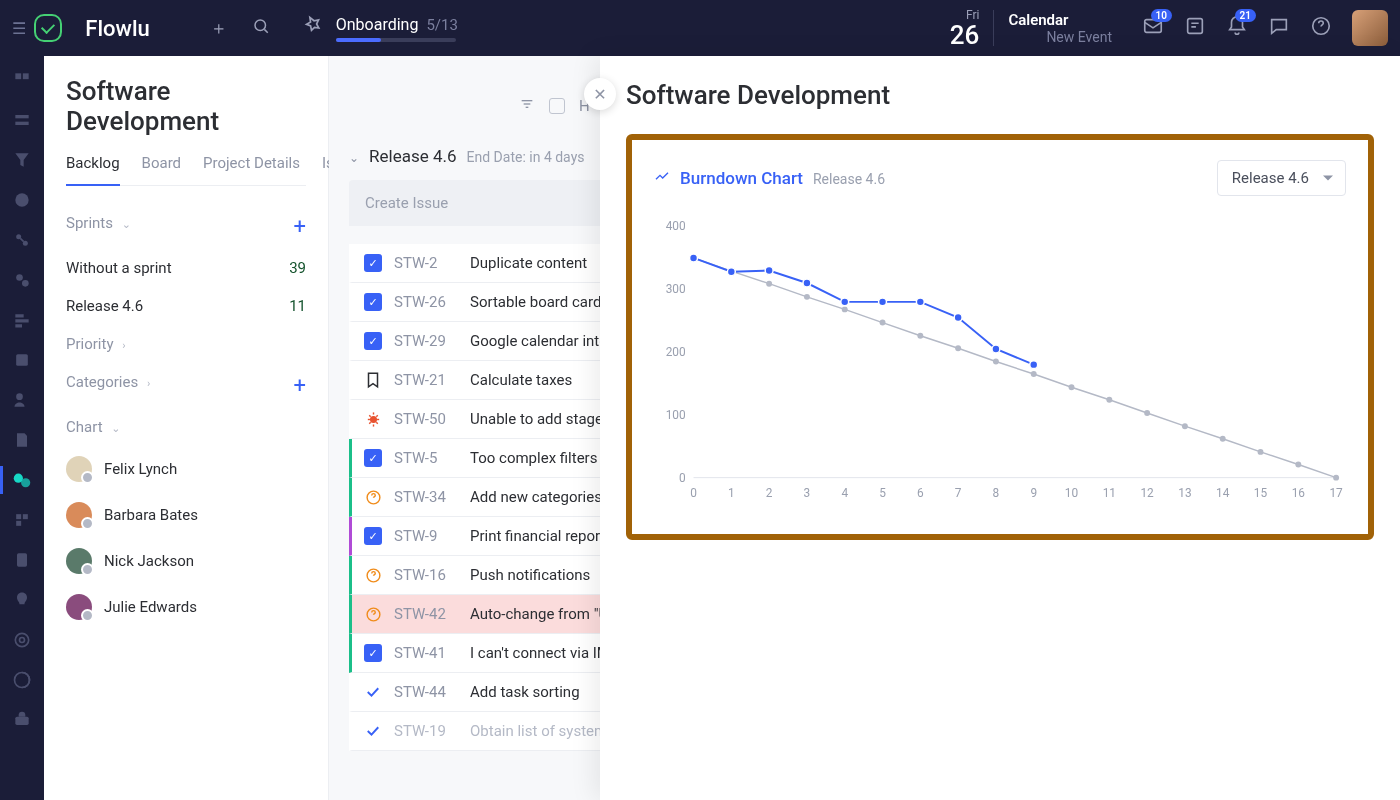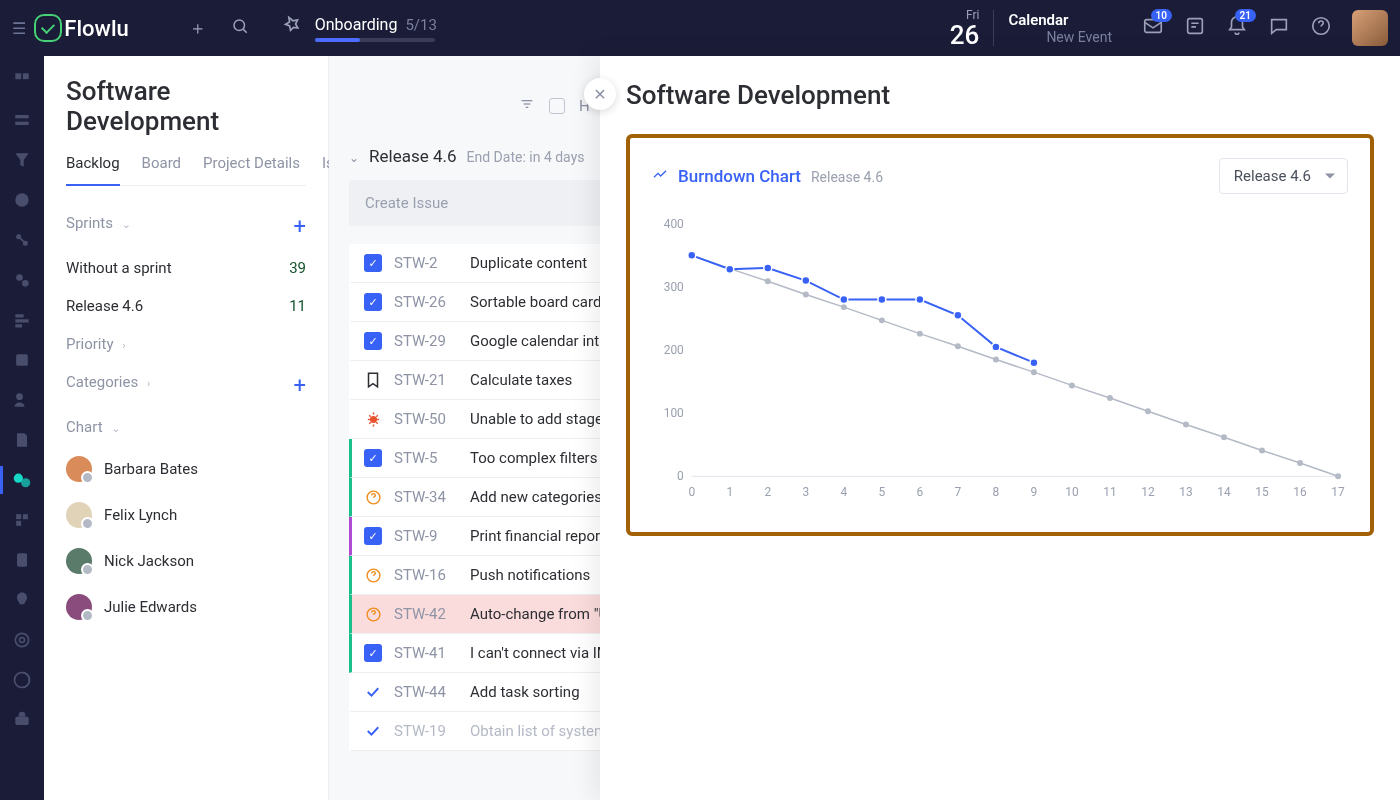--- a/index.html
+++ b/index.html
@@ -1,21 +1,21 @@
 <!DOCTYPE html>
 <html><head>
 <meta charset="utf-8">
 <style>
 * { margin:0; padding:0; box-sizing:border-box; font-family:-apple-system,BlinkMacSystemFont,"Segoe UI",Roboto,sans-serif; }
 body { width:1400px; height:800px; overflow:hidden; background:#f7f8fa; color:#2c2e33; }
 
 
 .topbar { height:56px; background:#1b1d38; display:flex; align-items:center; padding:0 12px; color:#fff; }
 .tb-menu { color:#6c7293; margin-right:8px; font-size:16px; cursor:pointer; }
-.brand { display:flex; align-items:center; gap:2px; font-size:22px; font-weight:500; }
+.brand { display:flex; align-items:center; gap:23px; font-size:22px; font-weight:500; }
 .brand-logo { width:28px; height:28px; border:2.5px solid #45d174; border-radius:10px; position:relative; display:flex; align-items:center; justify-content:center; }
 .brand-logo::after { content:""; width:10px; height:6px; border-left:2.5px solid #45d174; border-bottom:2.5px solid #45d174; transform:rotate(-45deg); margin-top:-3px; }
 .tb-spacer1 { width:48px; }
 .tb-icon { color:#9ca0b8; font-size:18px; margin:0 12px; cursor:pointer; }
 .onboard { display:flex; align-items:center; gap:12px; margin-left:20px; }
 .onboard-pin { color:#9ca0b8; font-size:20px; }
 .onboard-txt { display:flex; flex-direction:column; }
 .onboard-line { display:flex; align-items:baseline; gap:8px; }
 .onboard-title { color:#fff; font-size:16px; }
 .onboard-count { color:#7b7f9e; font-size:15px; }
@@ -82,21 +82,21 @@
 .itype.help { color:#f08c1b; }
 .itype.help svg, .itype.bug svg { width:17px; height:17px; }
 .itype.check-o { color:#3861f6; font-size:16px; }
 .ikey { color:#8e94a5; width:64px; flex-shrink:0; }
 .ititle { color:#2c2e33; overflow:hidden; text-overflow:ellipsis; }
 
 
 .panel { position:absolute; left:600px; top:56px; right:0; bottom:0; background:#fff; box-shadow:-6px 0 24px rgba(0,0,0,0.08); padding:24px 26px; }
 .panel-close { position:absolute; left:-16px; top:22px; width:32px; height:32px; border-radius:50%; background:#fff; box-shadow:0 2px 8px rgba(0,0,0,0.15); display:flex; align-items:center; justify-content:center; color:#8e94a5; cursor:pointer; font-size:16px; }
 .panel-title { font-size:26px; font-weight:500; margin-bottom:24px; }
-.chart-card { border:4px solid #a16207; border-radius:6px; padding:20px 22px; }
+.chart-card { border:6px solid #a16207; border-radius:6px; padding:20px 22px; }
 .chart-head { display:flex; align-items:center; justify-content:space-between; margin-bottom:14px; }
 .chart-tleft { display:flex; align-items:baseline; gap:10px; }
 .chart-icon { color:#3861f6; font-size:14px; }
 .chart-name { color:#3861f6; font-size:17px; font-weight:500; }
 .chart-sub { color:#9aa0af; font-size:14px; }
 .chart-select { border:1px solid #e2e5ec; border-radius:4px; padding:8px 36px 8px 14px; font-size:15px; color:#4a4f5c; position:relative; cursor:pointer; background:#fff; }
 .chart-select::after { content:""; position:absolute; right:12px; top:50%; width:0; height:0; border-left:5px solid transparent; border-right:5px solid transparent; border-top:5px solid #8e94a5; transform:translateY(-50%); }
 .chart-svg { width:100%; height:300px; }
 .axis-lbl { font-size:12px; fill:#9aa0af; }
 .ideal-line { stroke:#b4b9c6; stroke-width:1.5; fill:none; }
@@ -309,26 +309,26 @@
     </div>
     <div class="sec-head">
       <span><span>Categories</span><span class="chev"> ›</span></span>
       <span class="plus">+</span>
     </div>
     <div class="sec-head">
       <span><span>Chart</span><span class="chev"> ⌄</span></span>
     </div>
     <div id="team-list">
         <div class="team-row">
+          <span class="team-av" style="background:#e0d3b8"></span>
+          <span>Felix Lynch</span>
+        </div>
+        <div class="team-row">
           <span class="team-av" style="background:#d98b5a"></span>
           <span>Barbara Bates</span>
-        </div>
-        <div class="team-row">
-          <span class="team-av" style="background:#e0d3b8"></span>
-          <span>Felix Lynch</span>
         </div>
         <div class="team-row">
           <span class="team-av" style="background:#5a7a6a"></span>
           <span>Nick Jackson</span>
         </div>
         <div class="team-row">
           <span class="team-av" style="background:#8a4c7d"></span>
           <span>Julie Edwards</span>
         </div>
       </div>

